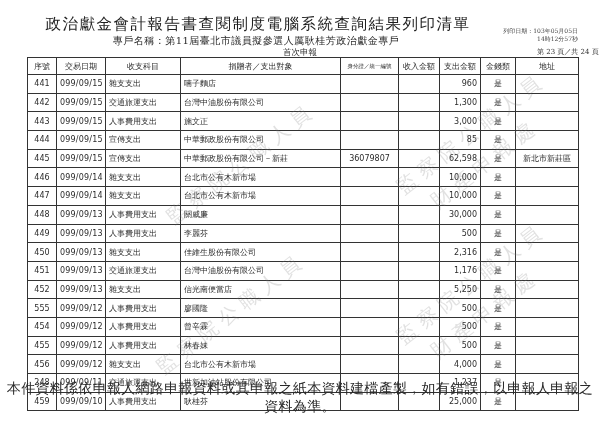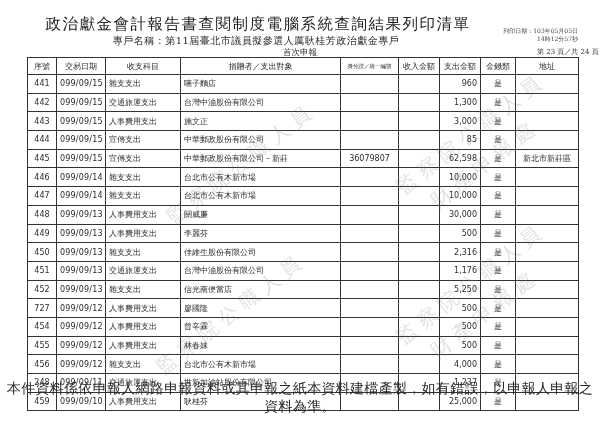--- a/index.html
+++ b/index.html
@@ -217,21 +217,21 @@
         <td class="c-date">099/09/13</td>
         <td class="c-cat">雜支支出</td>
         <td class="c-donor">信光南便當店</td>
         <td class="c-id"></td>
         <td class="c-income"></td>
         <td class="c-expense">5,250</td>
         <td class="c-cash">是</td>
         <td class="c-addr"></td>
       </tr>
       <tr>
-        <td class="c-seq">727</td>
+        <td class="c-seq">555</td>
         <td class="c-date">099/09/12</td>
         <td class="c-cat">人事費用支出</td>
         <td class="c-donor">廖國隆</td>
         <td class="c-id"></td>
         <td class="c-income"></td>
         <td class="c-expense">500</td>
         <td class="c-cash">是</td>
         <td class="c-addr"></td>
       </tr>
       <tr>

